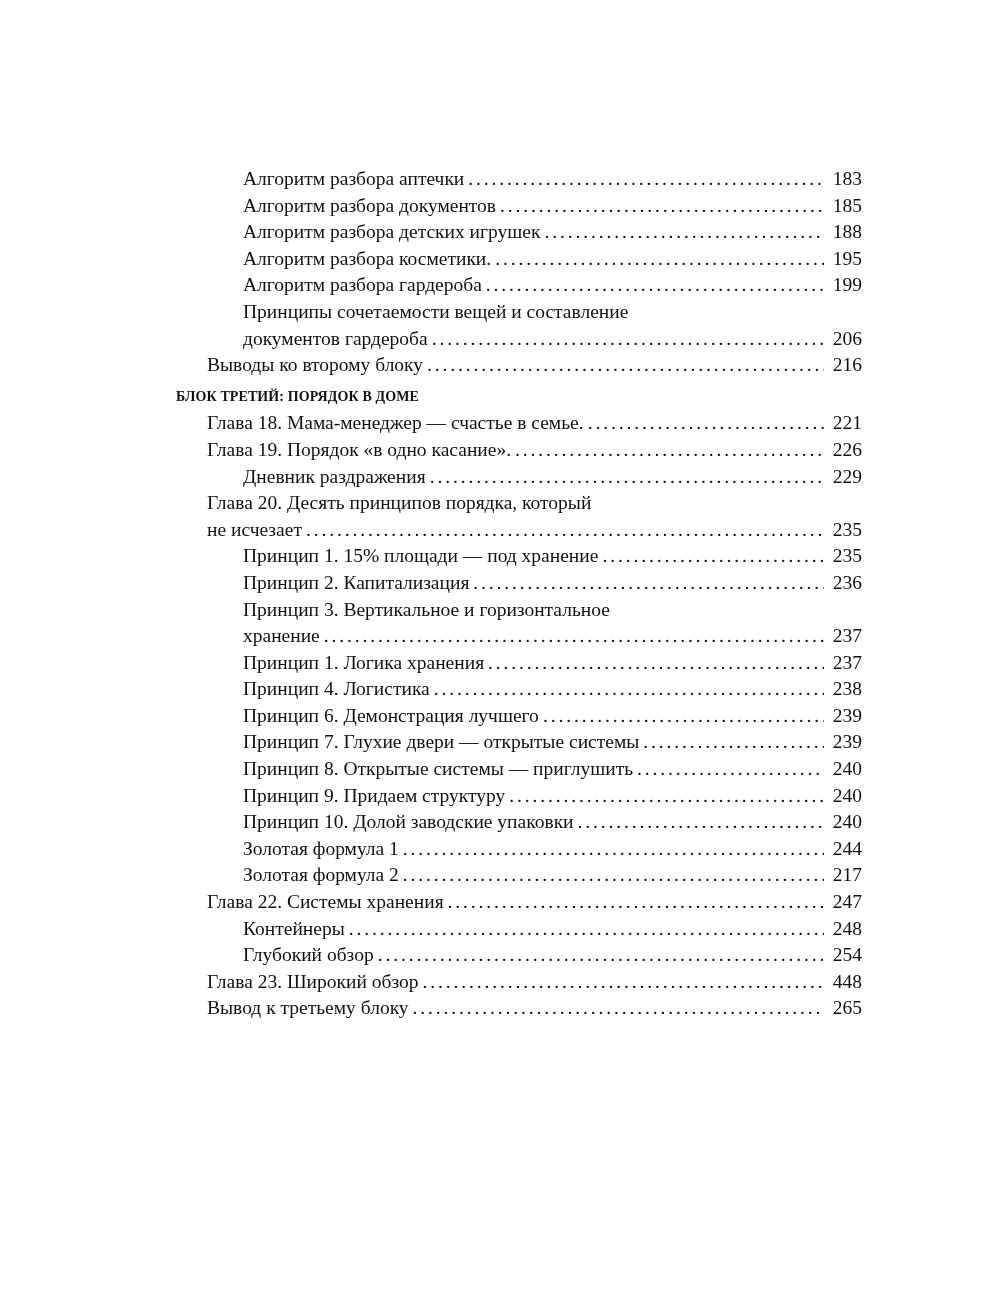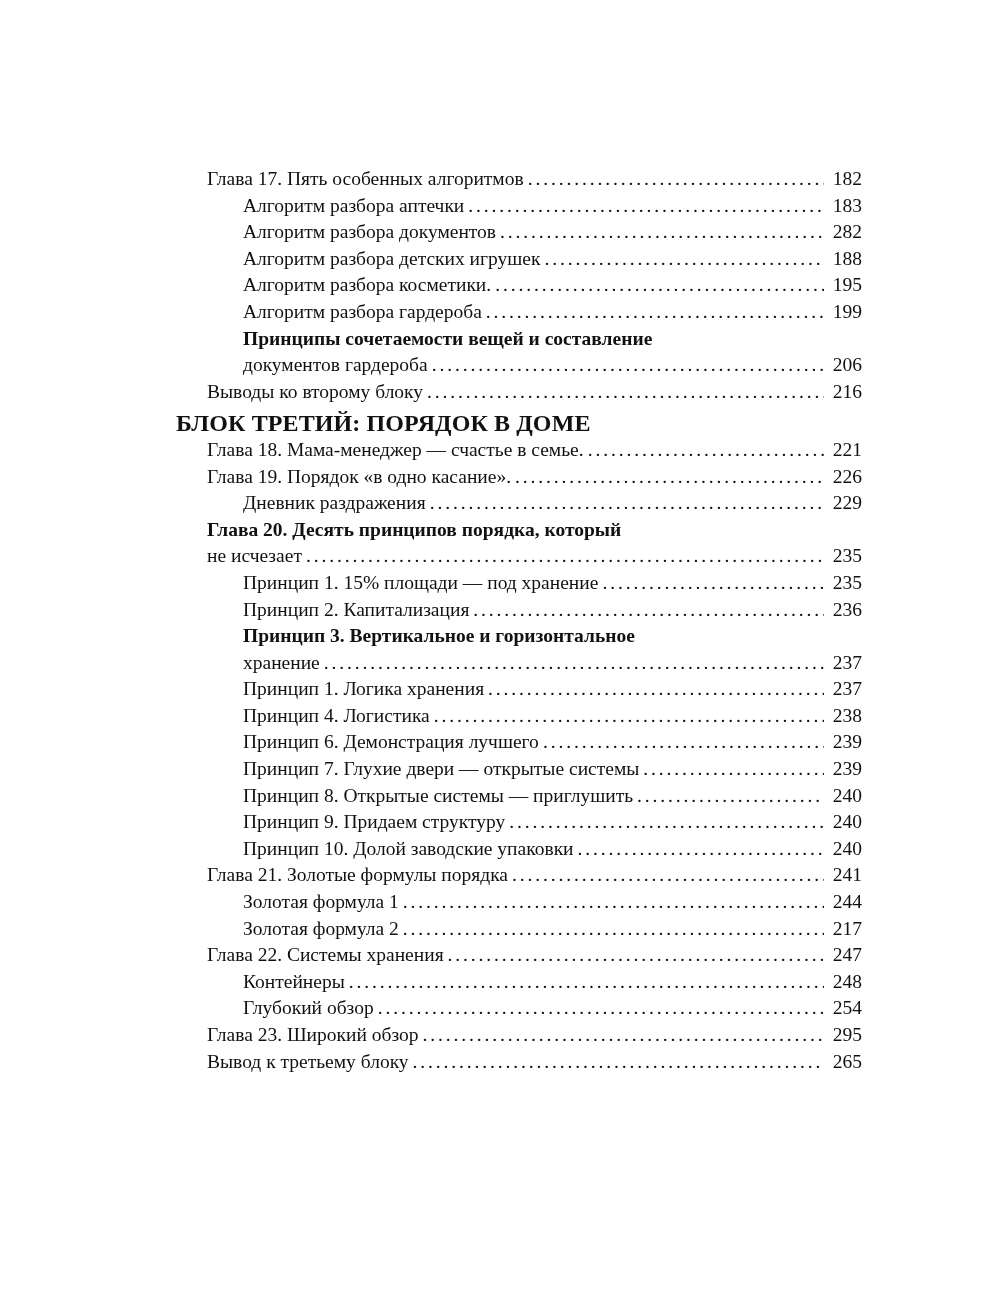--- a/index.html
+++ b/index.html
@@ -7,47 +7,40 @@
          font-family: "Liberation Serif", "DejaVu Serif", serif; color: #111111; }
   #toc { position: absolute; left: 176px; top: 166px; width: 686px; }
   .entry { position: relative; font-size: 19.5px; line-height: 26.6px; }
   .entry.l1 { padding-left: 31px; }
   .entry.l2 { padding-left: 67px; }
   .row { display: flex; align-items: baseline; }
   .label { white-space: nowrap; }
   .leader { flex: 1; overflow: hidden; white-space: nowrap; margin: 0 4px; letter-spacing: 2.6px; }
   .leader::before { content: ". . . . . . . . . . . . . . . . . . . . . . . . . . . . . . . . . . . . . . . . . . . . . . . . . . . . . . . . . . . . . . . . . . . . . . . . . . . . . . . . . . . . . . . . . . . . . . . . . . . . . . . . . . . . . ."; letter-spacing: 0; word-spacing: -2px; }
   .page { white-space: nowrap; min-width: 34px; text-align: right; }
-  .first-line { display: block; font-weight: bold; }
-  .block-heading { font-weight: bold; font-size: 24px; line-height: 26.6px; margin-top: 5px; padding-left: 0; letter-spacing: 0.1px; }
+  .first-line { display: block; }
+  .block-heading { font-weight: bold; font-size: 14px; line-height: 26.6px; margin-top: 5px; padding-left: 0; letter-spacing: 0.1px; }
   .gap { height: 9px; }
 </style>
 </head>
 <body>
 
 <div id="toc">
-    <div class="entry l1">
-      <div class="row">
-        <span class="label">Глава 17. Пять особенных алгоритмов</span>
-        <span class="leader"></span>
-        <span class="page">182</span>
-      </div>
-    </div>
     <div class="entry l2">
       <div class="row">
         <span class="label">Алгоритм разбора аптечки</span>
         <span class="leader"></span>
         <span class="page">183</span>
       </div>
     </div>
     <div class="entry l2">
       <div class="row">
         <span class="label">Алгоритм разбора документов</span>
         <span class="leader"></span>
-        <span class="page">282</span>
+        <span class="page">185</span>
       </div>
     </div>
     <div class="entry l2">
       <div class="row">
         <span class="label">Алгоритм разбора детских игрушек</span>
         <span class="leader"></span>
         <span class="page">188</span>
       </div>
     </div>
     <div class="entry l2">
@@ -173,27 +166,20 @@
         <span class="page">240</span>
       </div>
     </div>
     <div class="entry l2">
       <div class="row">
         <span class="label">Принцип 10. Долой заводские упаковки</span>
         <span class="leader"></span>
         <span class="page">240</span>
       </div>
     </div>
-    <div class="entry l1">
-      <div class="row">
-        <span class="label">Глава 21. Золотые формулы порядка</span>
-        <span class="leader"></span>
-        <span class="page">241</span>
-      </div>
-    </div>
     <div class="entry l2">
       <div class="row">
         <span class="label">Золотая формула 1</span>
         <span class="leader"></span>
         <span class="page">244</span>
       </div>
     </div>
     <div class="entry l2">
       <div class="row">
         <span class="label">Золотая формула 2</span>
@@ -219,21 +205,21 @@
       <div class="row">
         <span class="label">Глубокий обзор</span>
         <span class="leader"></span>
         <span class="page">254</span>
       </div>
     </div>
     <div class="entry l1">
       <div class="row">
         <span class="label">Глава 23. Широкий обзор</span>
         <span class="leader"></span>
-        <span class="page">295</span>
+        <span class="page">448</span>
       </div>
     </div>
     <div class="entry l1">
       <div class="row">
         <span class="label">Вывод к третьему блоку</span>
         <span class="leader"></span>
         <span class="page">265</span>
       </div>
     </div>
     <div class="gap"></div>

